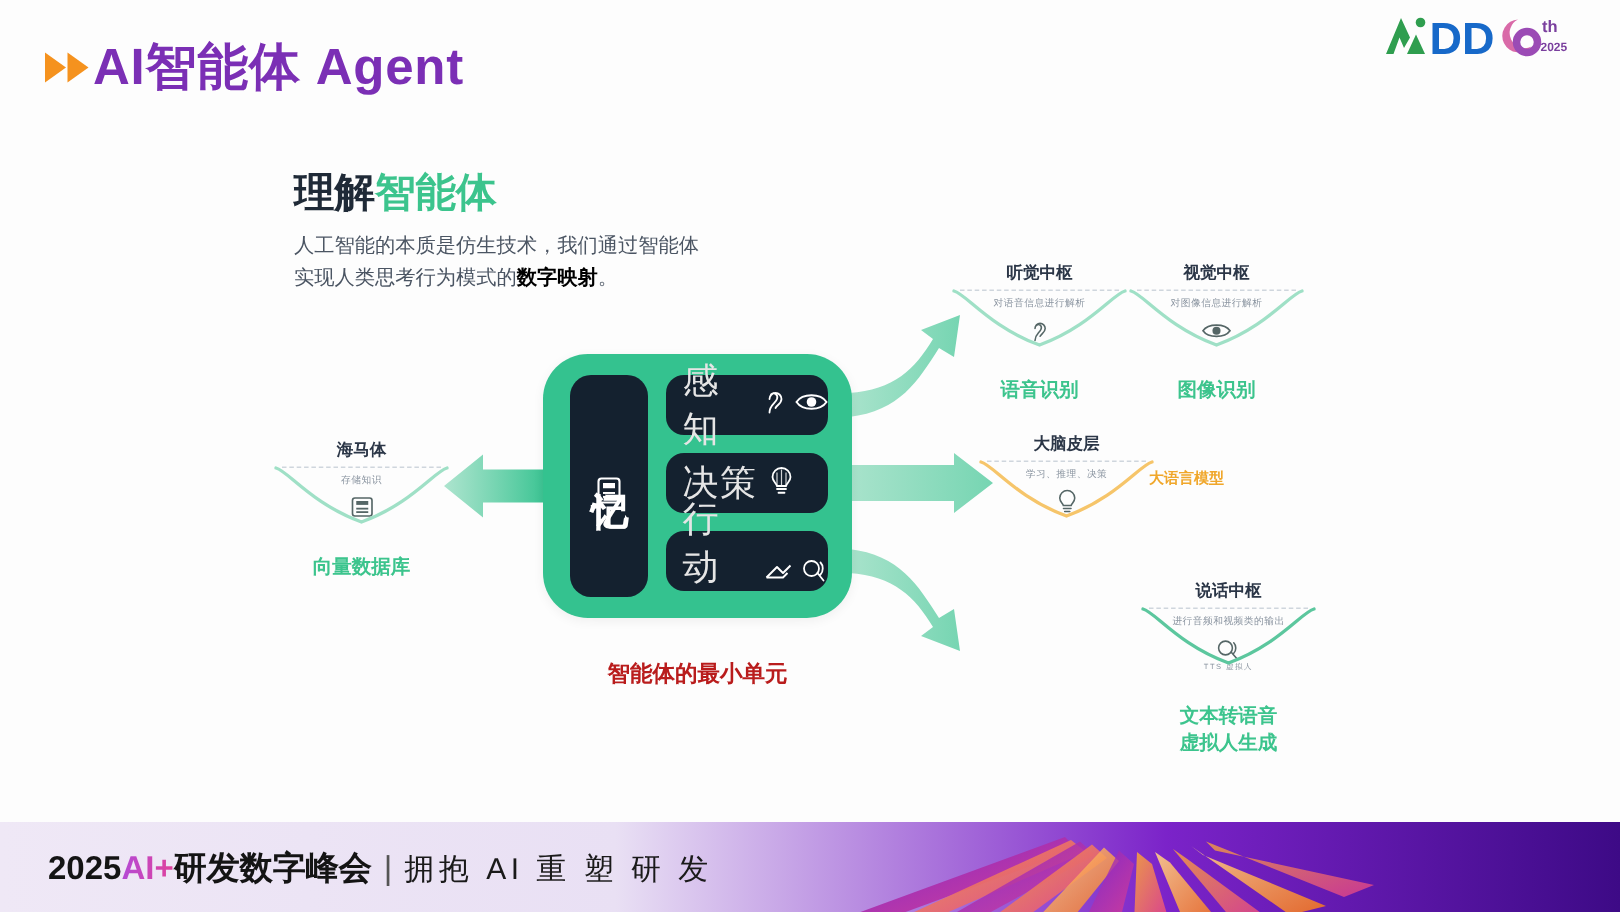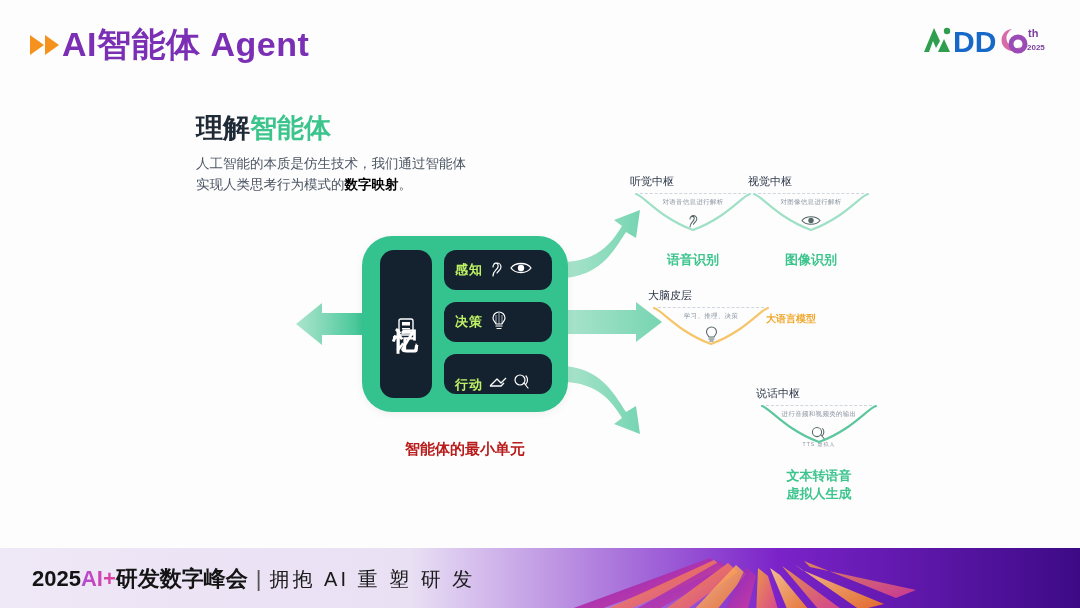--- a/index.html
+++ b/index.html
@@ -9,48 +9,48 @@
     font-family:"Liberation Sans","DejaVu Sans",sans-serif;
     position:relative;
   }
   .slide{position:absolute;inset:0;background:#fdfdfd;}
 
   
   .header{position:absolute;left:0;top:0;width:1080px;height:86px;}
   .title-arrow{position:absolute;left:28px;top:32px;width:40px;height:26px;}
   .title-text{position:absolute;left:62px;top:22px;font-size:34px;font-weight:bold;
     color:#7b2fb5;letter-spacing:.5px;white-space:nowrap;}
-  .logo{position:absolute;right:18px;top:20px;height:40px;display:flex;align-items:center;}
+  .logo{position:absolute;right:18px;top:4px;height:40px;display:flex;align-items:center;}
 
   
   .intro{position:absolute;left:196px;top:112px;width:330px;}
   .intro h2{margin:0;font-size:27px;font-weight:bold;color:#1f2a37;line-height:1.2;}
   .intro h2 .g{color:#3cc48d;}
   .intro p{margin:10px 0 0 0;font-size:13.5px;line-height:1.55;color:#4b5563;}
   .intro p .g{color:#000000;font-weight:bold;}
 
   
   .core{position:absolute;left:362px;top:236px;width:206px;height:176px;
     background:#34c28f;border-radius:30px;box-shadow:0 2px 8px rgba(0,0,0,.06);}
   .core-mem{position:absolute;left:18px;top:14px;width:52px;height:148px;
     background:#14212f;border-radius:14px;display:flex;flex-direction:column;
     align-items:center;justify-content:center;gap:6px;}
   .core-mem .mt{color:#fff;font-size:25px;font-weight:bold;line-height:1.05;
     writing-mode:vertical-rl;text-orientation:upright;letter-spacing:2px;}
   .core-mem .mi{display:block;}
   .core-pill{position:absolute;left:82px;width:108px;height:40px;background:#14212f;
     border-radius:12px;display:flex;align-items:center;gap:5px;padding-left:11px;box-sizing:border-box;}
-  .core-pill .pt{color:#bef264;font-size:13px;font-weight:bold;letter-spacing:1px;}
+  .core-pill .pt{color:#e5e5e5;font-size:24px;font-weight:normal;letter-spacing:1px;}
   .p1{top:14px;} .p2{top:66px;} .p3{top:118px;align-items:flex-end;}
   .core-caption{position:absolute;left:362px;top:440px;width:206px;text-align:center;
     font-size:15px;font-weight:bold;color:#b91c1c;}
 
   
   .node{position:absolute;width:126px;}
-  .node .nt{text-align:left;font-size:11px;font-weight:normal;color:#2b3647;}
+  .node .nt{text-align:center;font-size:11px;font-weight:bold;color:#2b3647;}
   .node .sep{height:1px;margin:4px 10px 0 10px;border-top:1px dashed #cfd6dd;}
   .node .ns{text-align:center;font-size:6.5px;color:#8a94a0;margin-top:3px;letter-spacing:.3px;}
   .node .nicon{display:flex;justify-content:center;align-items:center;margin-top:2px;height:22px;}
   .node .micro{text-align:center;font-size:5px;color:#8a94a0;margin-top:-2px;letter-spacing:1px;}
   .node .chev{position:absolute;left:0;top:0;width:126px;height:62px;pointer-events:none;}
   .node .nlabel{text-align:center;font-size:13px;font-weight:bold;margin-top:20px;color:#3cc48d;}
   .node.orange .nlabel{color:#f0a72b;}
 
   
   .side-label{position:absolute;font-size:10px;font-weight:bold;color:#f0a72b;}
@@ -174,20 +174,37 @@
       <span>
         <svg width="18" height="18" viewBox="0 0 18 18">
             <circle cx="7" cy="8" r="5" fill="none" stroke="#fff" stroke-width="1.2"></circle>
             <path d="M11 11 l4 5 M13 4 c2 2 2 6 0 8" fill="none" stroke="#fff" stroke-width="1.2" stroke-linecap="round"></path>
           </svg>
       </span>
     </div>
   </div>
   <div class="core-caption">智能体的最小单元</div>
 
+  <div class="node" style="left:178px;top:292px;">
+    <svg class="chev" viewBox="0 0 126 62">
+      <path d="M6 20 C14 22 30 44 63 56 C96 44 112 22 120 20" fill="none" stroke="#9fe0c6" stroke-width="2.2" stroke-linecap="round"></path>
+    </svg>
+    <div class="nt">海马体</div>
+    <div class="sep"></div>
+    <div class="ns">存储知识</div>
+    <div class="nicon">
+      <svg width="15" height="16" viewBox="0 0 15 16">
+          <rect x="1" y="2" width="13" height="12" rx="1.6" fill="none" stroke="#566" stroke-width="1.1"></rect>
+          <rect x="3.5" y="4" width="8" height="2.6" fill="#566"></rect>
+          <rect x="3.5" y="8.5" width="8" height="1.2" fill="#566"></rect>
+          <rect x="3.5" y="10.8" width="8" height="1.2" fill="#566"></rect>
+        </svg>
+    </div>
+    <div class="nlabel">向量数据库</div>
+  </div>
 
   <div class="node" style="left:630px;top:174px;">
     <svg class="chev" viewBox="0 0 126 62">
       <path d="M6 20 C14 22 30 44 63 56 C96 44 112 22 120 20" fill="none" stroke="#9fe0c6" stroke-width="2.2" stroke-linecap="round"></path>
     </svg>
     <div class="nt">听觉中枢</div>
     <div class="sep"></div>
     <div class="ns">对语音信息进行解析</div>
     <div class="nicon">
       <svg width="14" height="17" viewBox="0 0 14 17">

